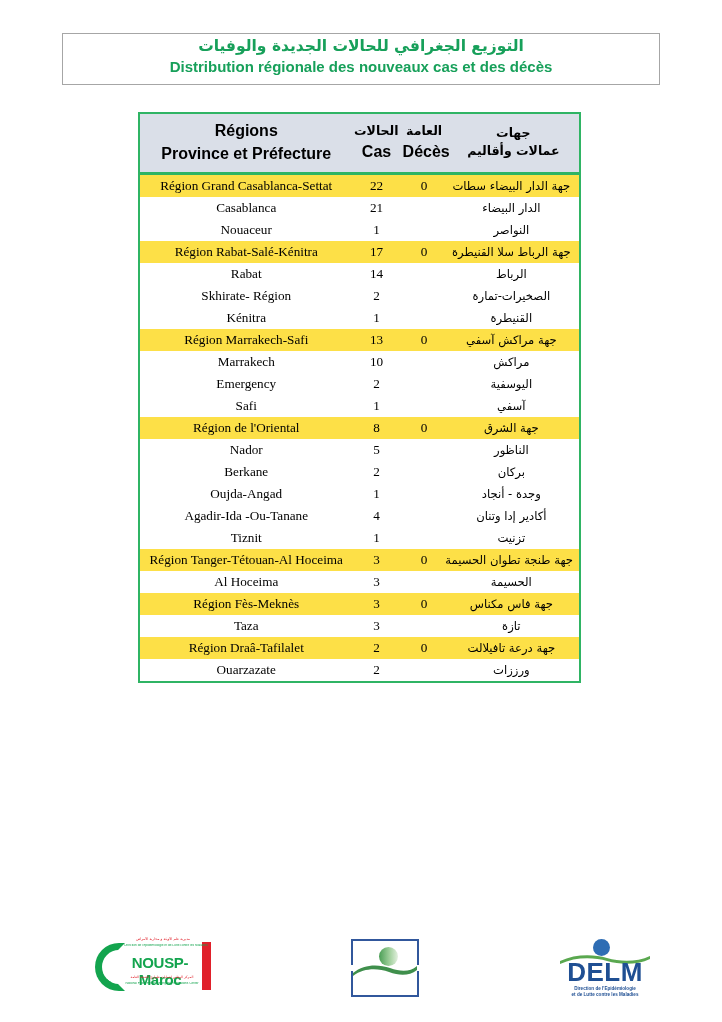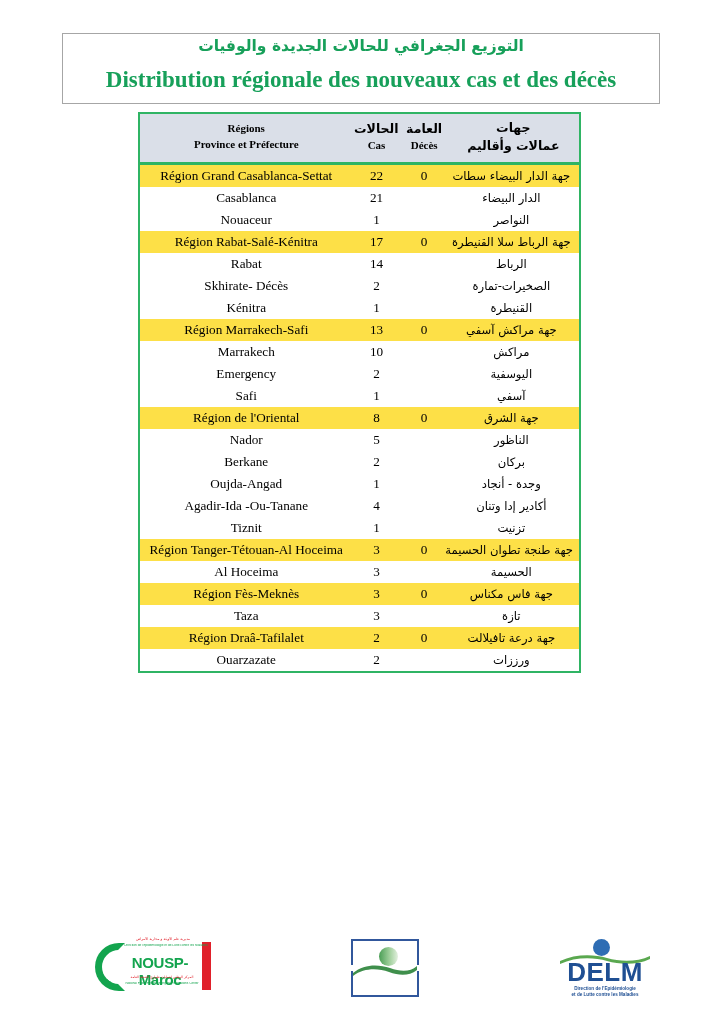--- a/index.html
+++ b/index.html
@@ -31,26 +31,26 @@
   .title-ar {
     direction: rtl;
     font-family: "DejaVu Sans", "Liberation Sans", sans-serif;
     font-size: 15.5px;
     font-weight: bold;
     color: #17a05a;
     line-height: 1.35;
     letter-spacing: 0;
   }
   .title-fr {
-    font-family: Liberation Serif, serif;
-    font-size: 23px;
+    font-family: Liberation Sans, sans-serif;
+    font-size: 15px;
     font-weight: bold;
     color: #17a05a;
     line-height: 1.3;
-    margin-top: 8px;
+    margin-top: 0;
   }
 
   
   .table-wrap {
     position: absolute;
     left: 138px;
     top: 112px;
     width: 443px;
     box-sizing: border-box;
     border: 2.5px solid #2fb464;
@@ -81,22 +81,22 @@
     padding: 5px 2px 7px 2px;
     line-height: 1.45;
   }
   .hdr-ar {
     direction: rtl;
     font-family: "DejaVu Sans", "Liberation Sans", sans-serif;
     font-size: 12.5px;
     font-weight: bold;
   }
   .hdr-fr {
-    font-family: Liberation Serif, serif;
-    font-size: 11px;
+    font-family: Liberation Sans, sans-serif;
+    font-size: 16px;
     font-weight: bold;
   }
   .hdr-sep {
     height: 2.5px;
     background: #2fb464;
     padding: 0;
     line-height: 0;
     font-size: 0;
   }
 
@@ -357,21 +357,21 @@
           <td>0</td>
           <td class="ar">جهة الرباط سلا القنيطرة</td>
         </tr>
         <tr class="sub">
           <td>Rabat</td>
           <td>14</td>
           <td></td>
           <td class="ar">الرباط</td>
         </tr>
         <tr class="sub">
-          <td>Skhirate- Décès</td>
+          <td>Skhirate- Région</td>
           <td>2</td>
           <td></td>
           <td class="ar">الصخيرات-تمارة</td>
         </tr>
         <tr class="sub">
           <td>Kénitra</td>
           <td>1</td>
           <td></td>
           <td class="ar">القنيطرة</td>
         </tr>

